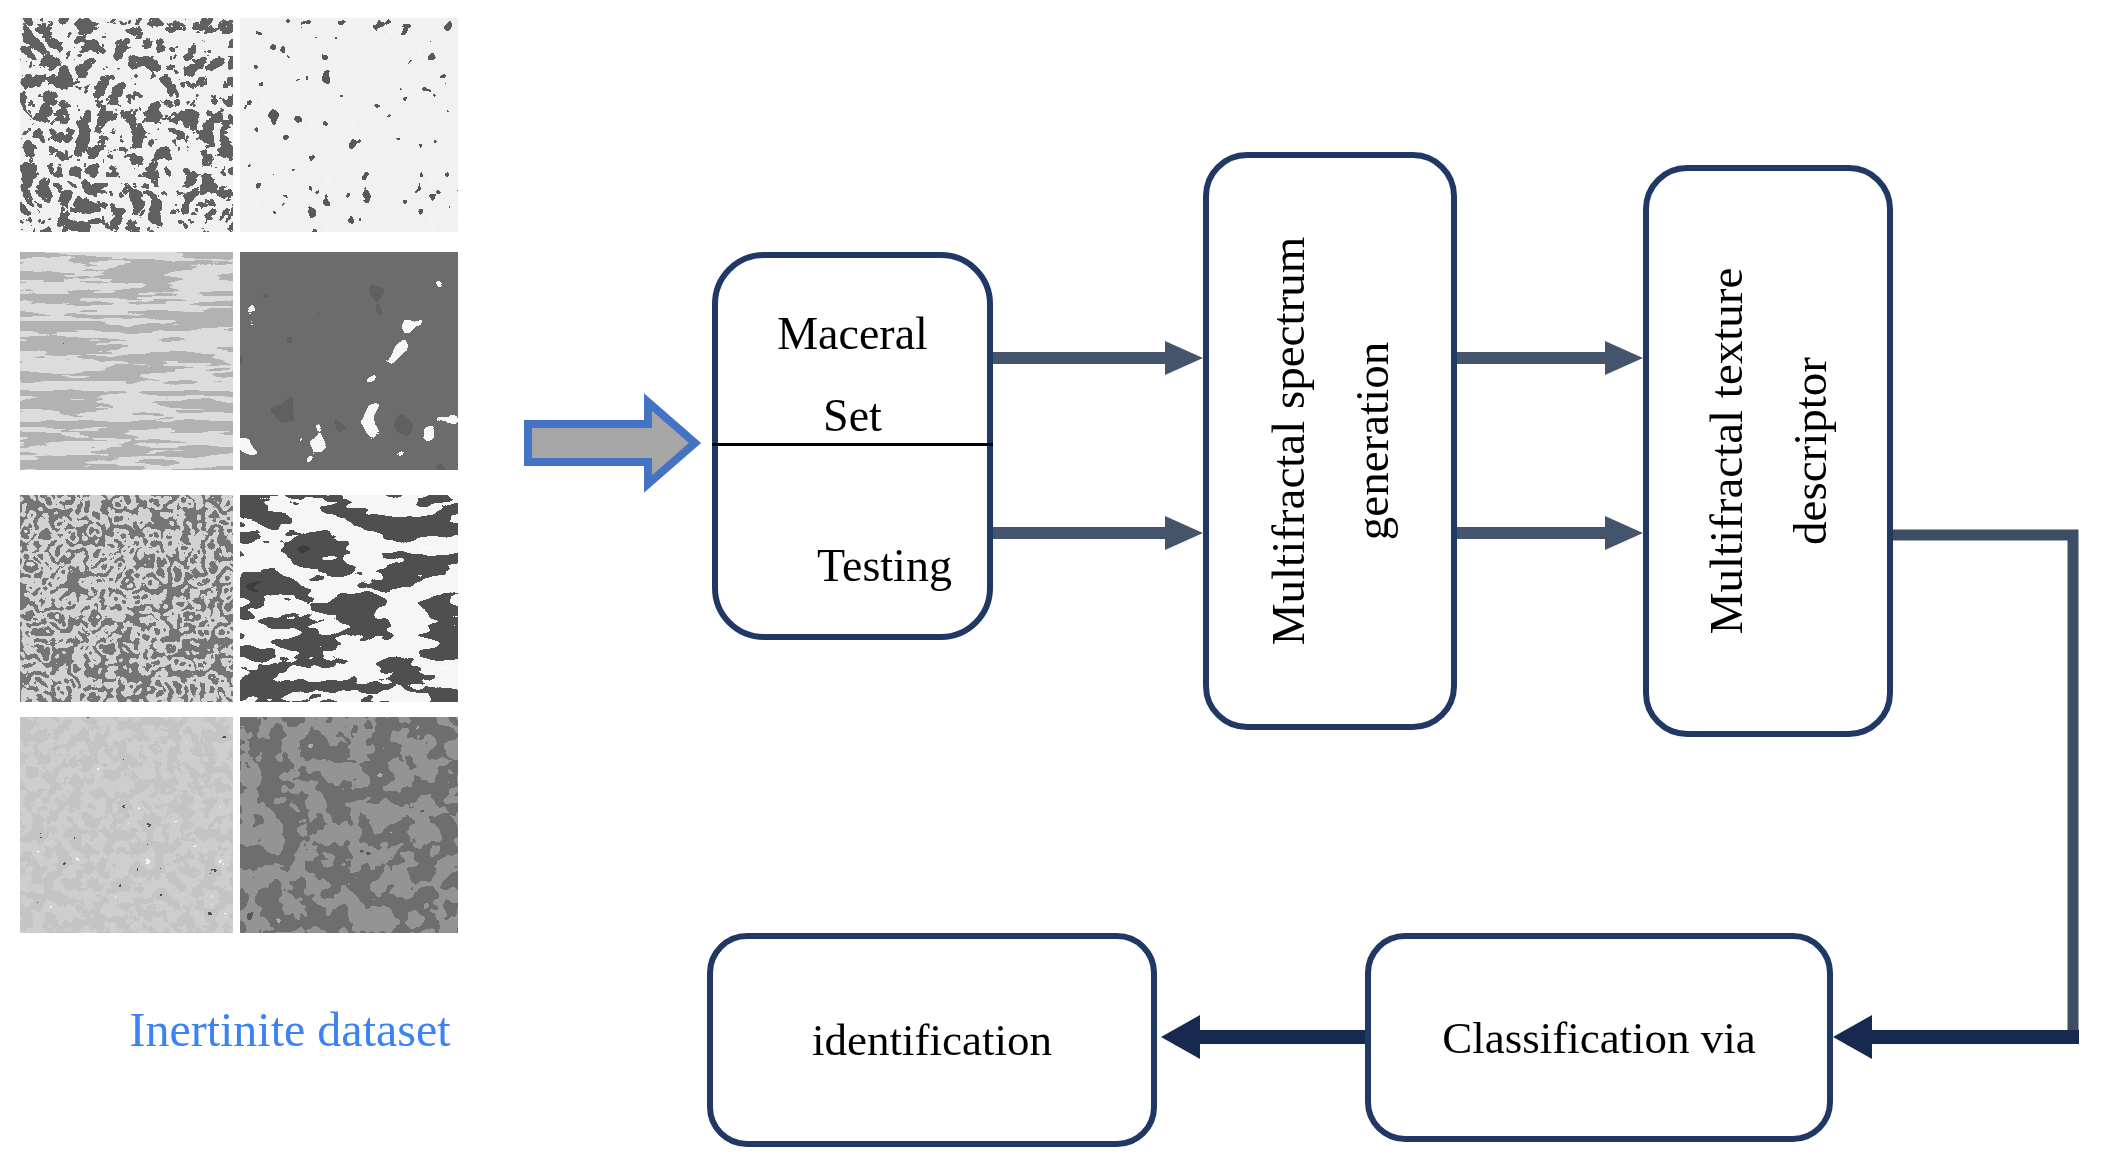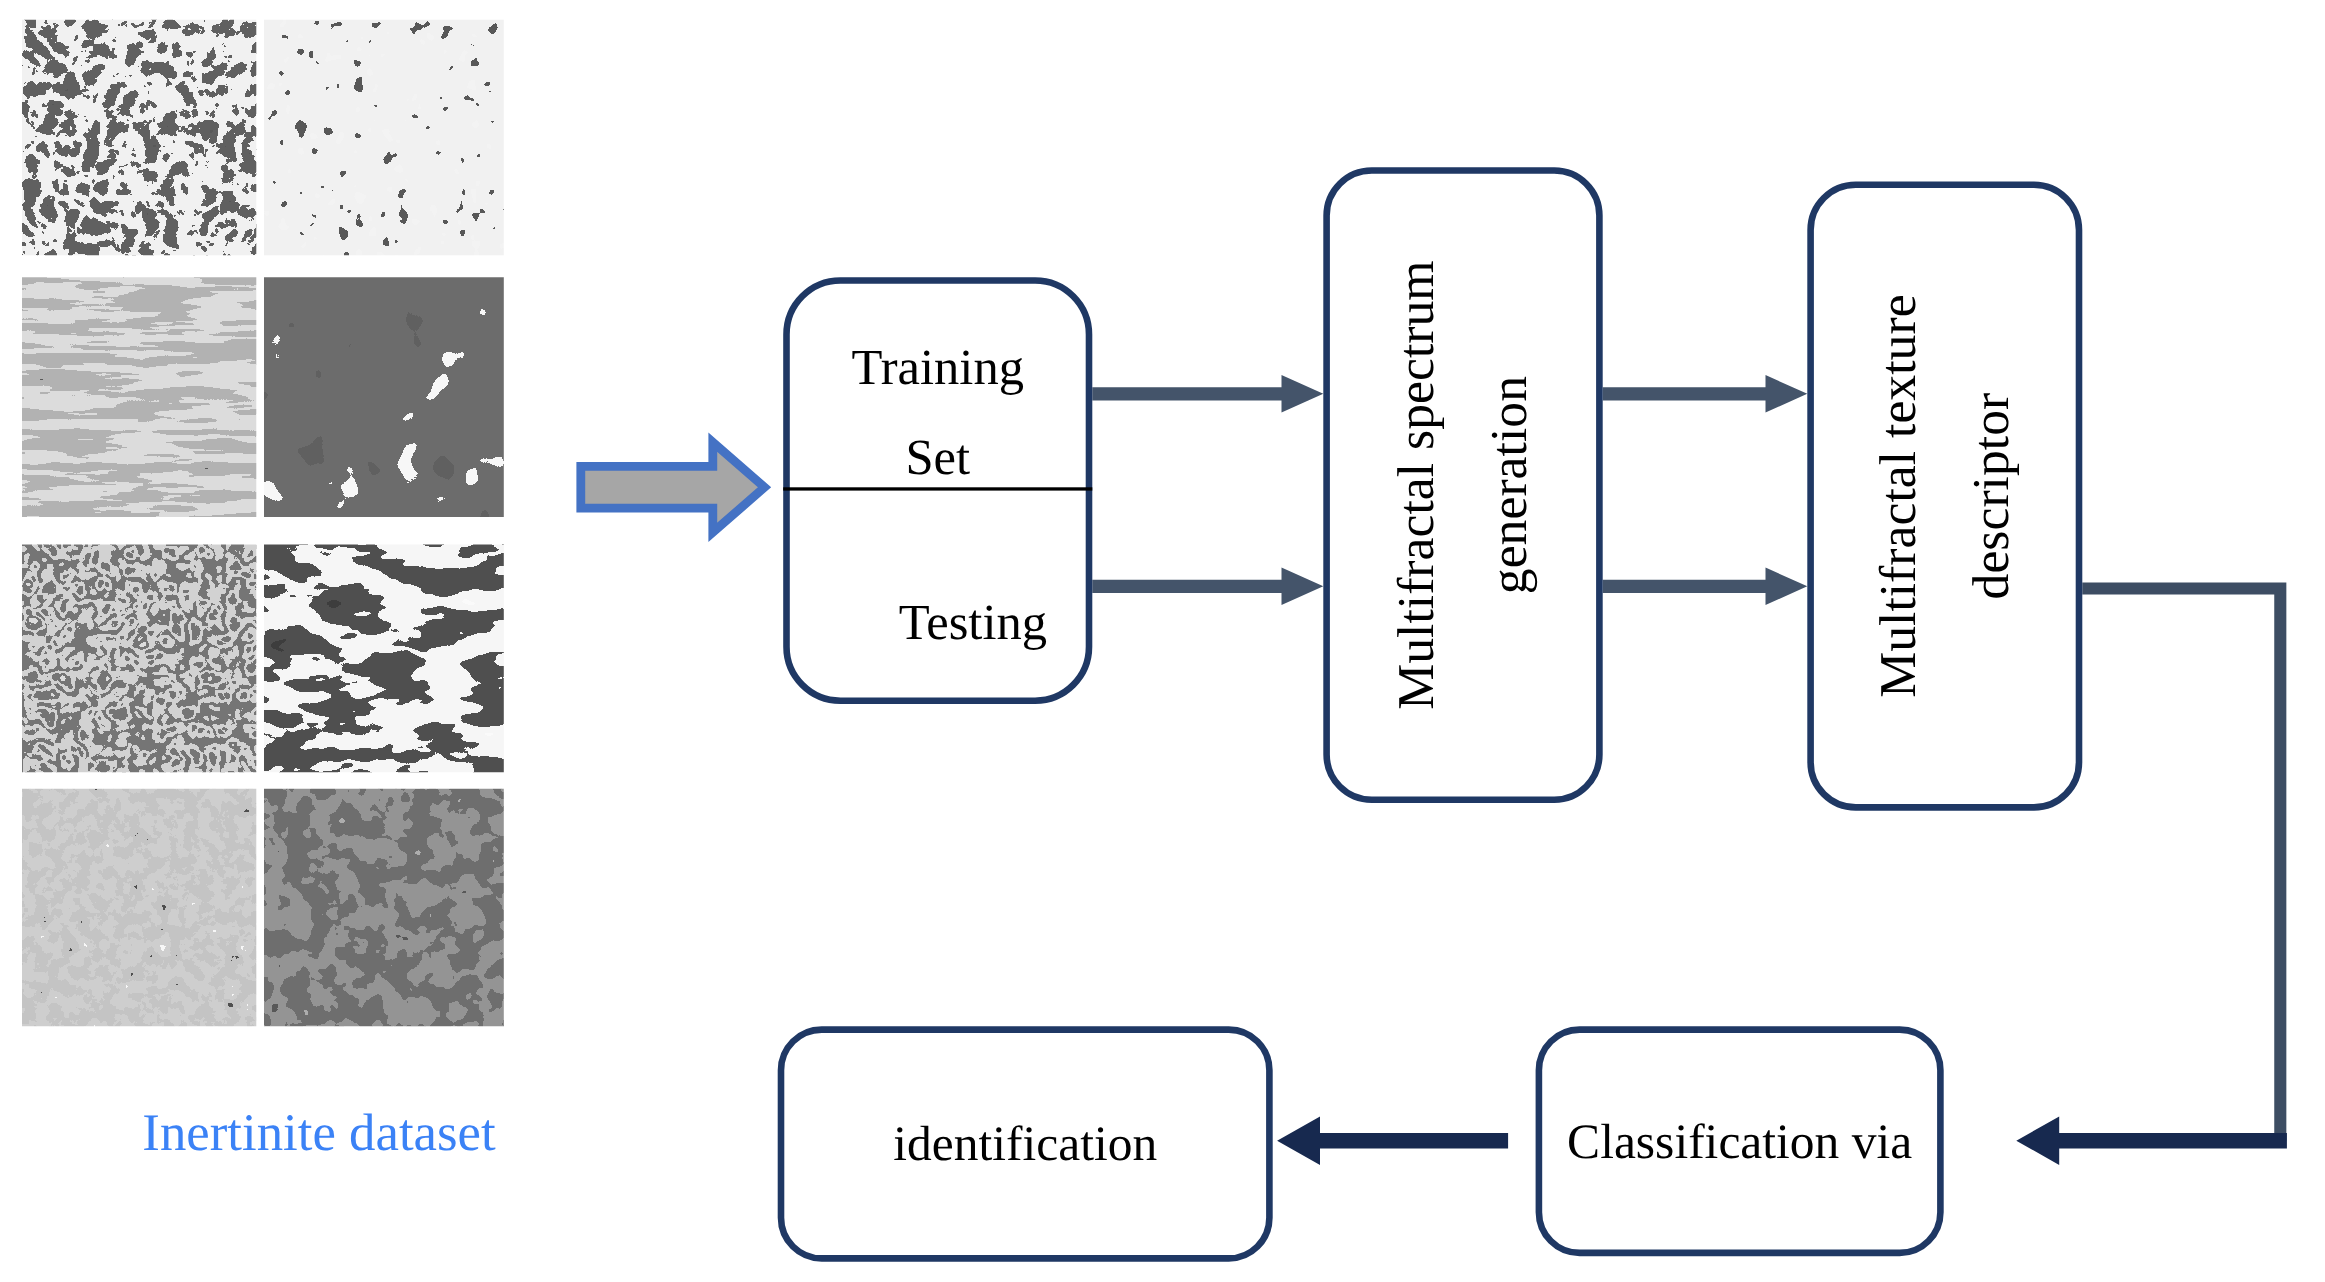--- a/index.html
+++ b/index.html
@@ -40,21 +40,21 @@
   }
   .spectrum-box{left:1203px;top:152px;width:254px;height:578px;border-radius:44px;}
   .descriptor-box{left:1643px;top:165px;width:250px;height:572px;border-radius:44px;}
   .vtext{
     position:absolute;left:50%;top:50%;
     transform:translate(-50%,-50%) rotate(-90deg);
     white-space:nowrap;
     text-align:center;
     font-size:47px;line-height:84px;
   }
-  .svm-box{left:1396px;top:933px;width:371px;height:209px;border-radius:40px;}
+  .svm-box{left:1365px;top:933px;width:468px;height:209px;border-radius:40px;}
   .maceral-box{left:707px;top:933px;width:450px;height:214px;border-radius:40px;}
   .hcenter{
     position:absolute;left:0;top:50%;width:100%;
     transform:translateY(-50%);
     text-align:center;
     font-size:45px;line-height:78px;
   }
   .overlay{position:absolute;left:0;top:0;pointer-events:none;}
 </style>
 </head>
@@ -205,21 +205,21 @@
     <polygon points="1457,527 1605,527 1605,516 1643,533 1605,550 1605,539 1457,539" fill="#44546a"></polygon>
 
     <polyline points="1893,535 2073,535 2073,1037" fill="none" stroke="#3d4d63" stroke-width="11" stroke-linejoin="miter"></polyline>
 
     <polygon points="2079,1030 1872,1030 1872,1015 1833,1037 1872,1059 1872,1044 2079,1044" fill="#17294f"></polygon>
 
     <polygon points="1371,1030 1200,1030 1200,1015 1161,1037 1200,1059 1200,1044 1371,1044" fill="#17294f"></polygon>
   </svg>
 
   <div class="fbox split-box">
-    <div class="split-line1">Training</div>
+    <div class="split-line1">Maceral</div>
     <div class="split-line2">Set</div>
     <div class="split-divider"></div>
     <div class="split-line3">Testing</div>
   </div>
 
   <div class="fbox spectrum-box">
     <div class="vtext">
       <div>Multifractal spectrum</div>
       <div>generation</div>
     </div>

